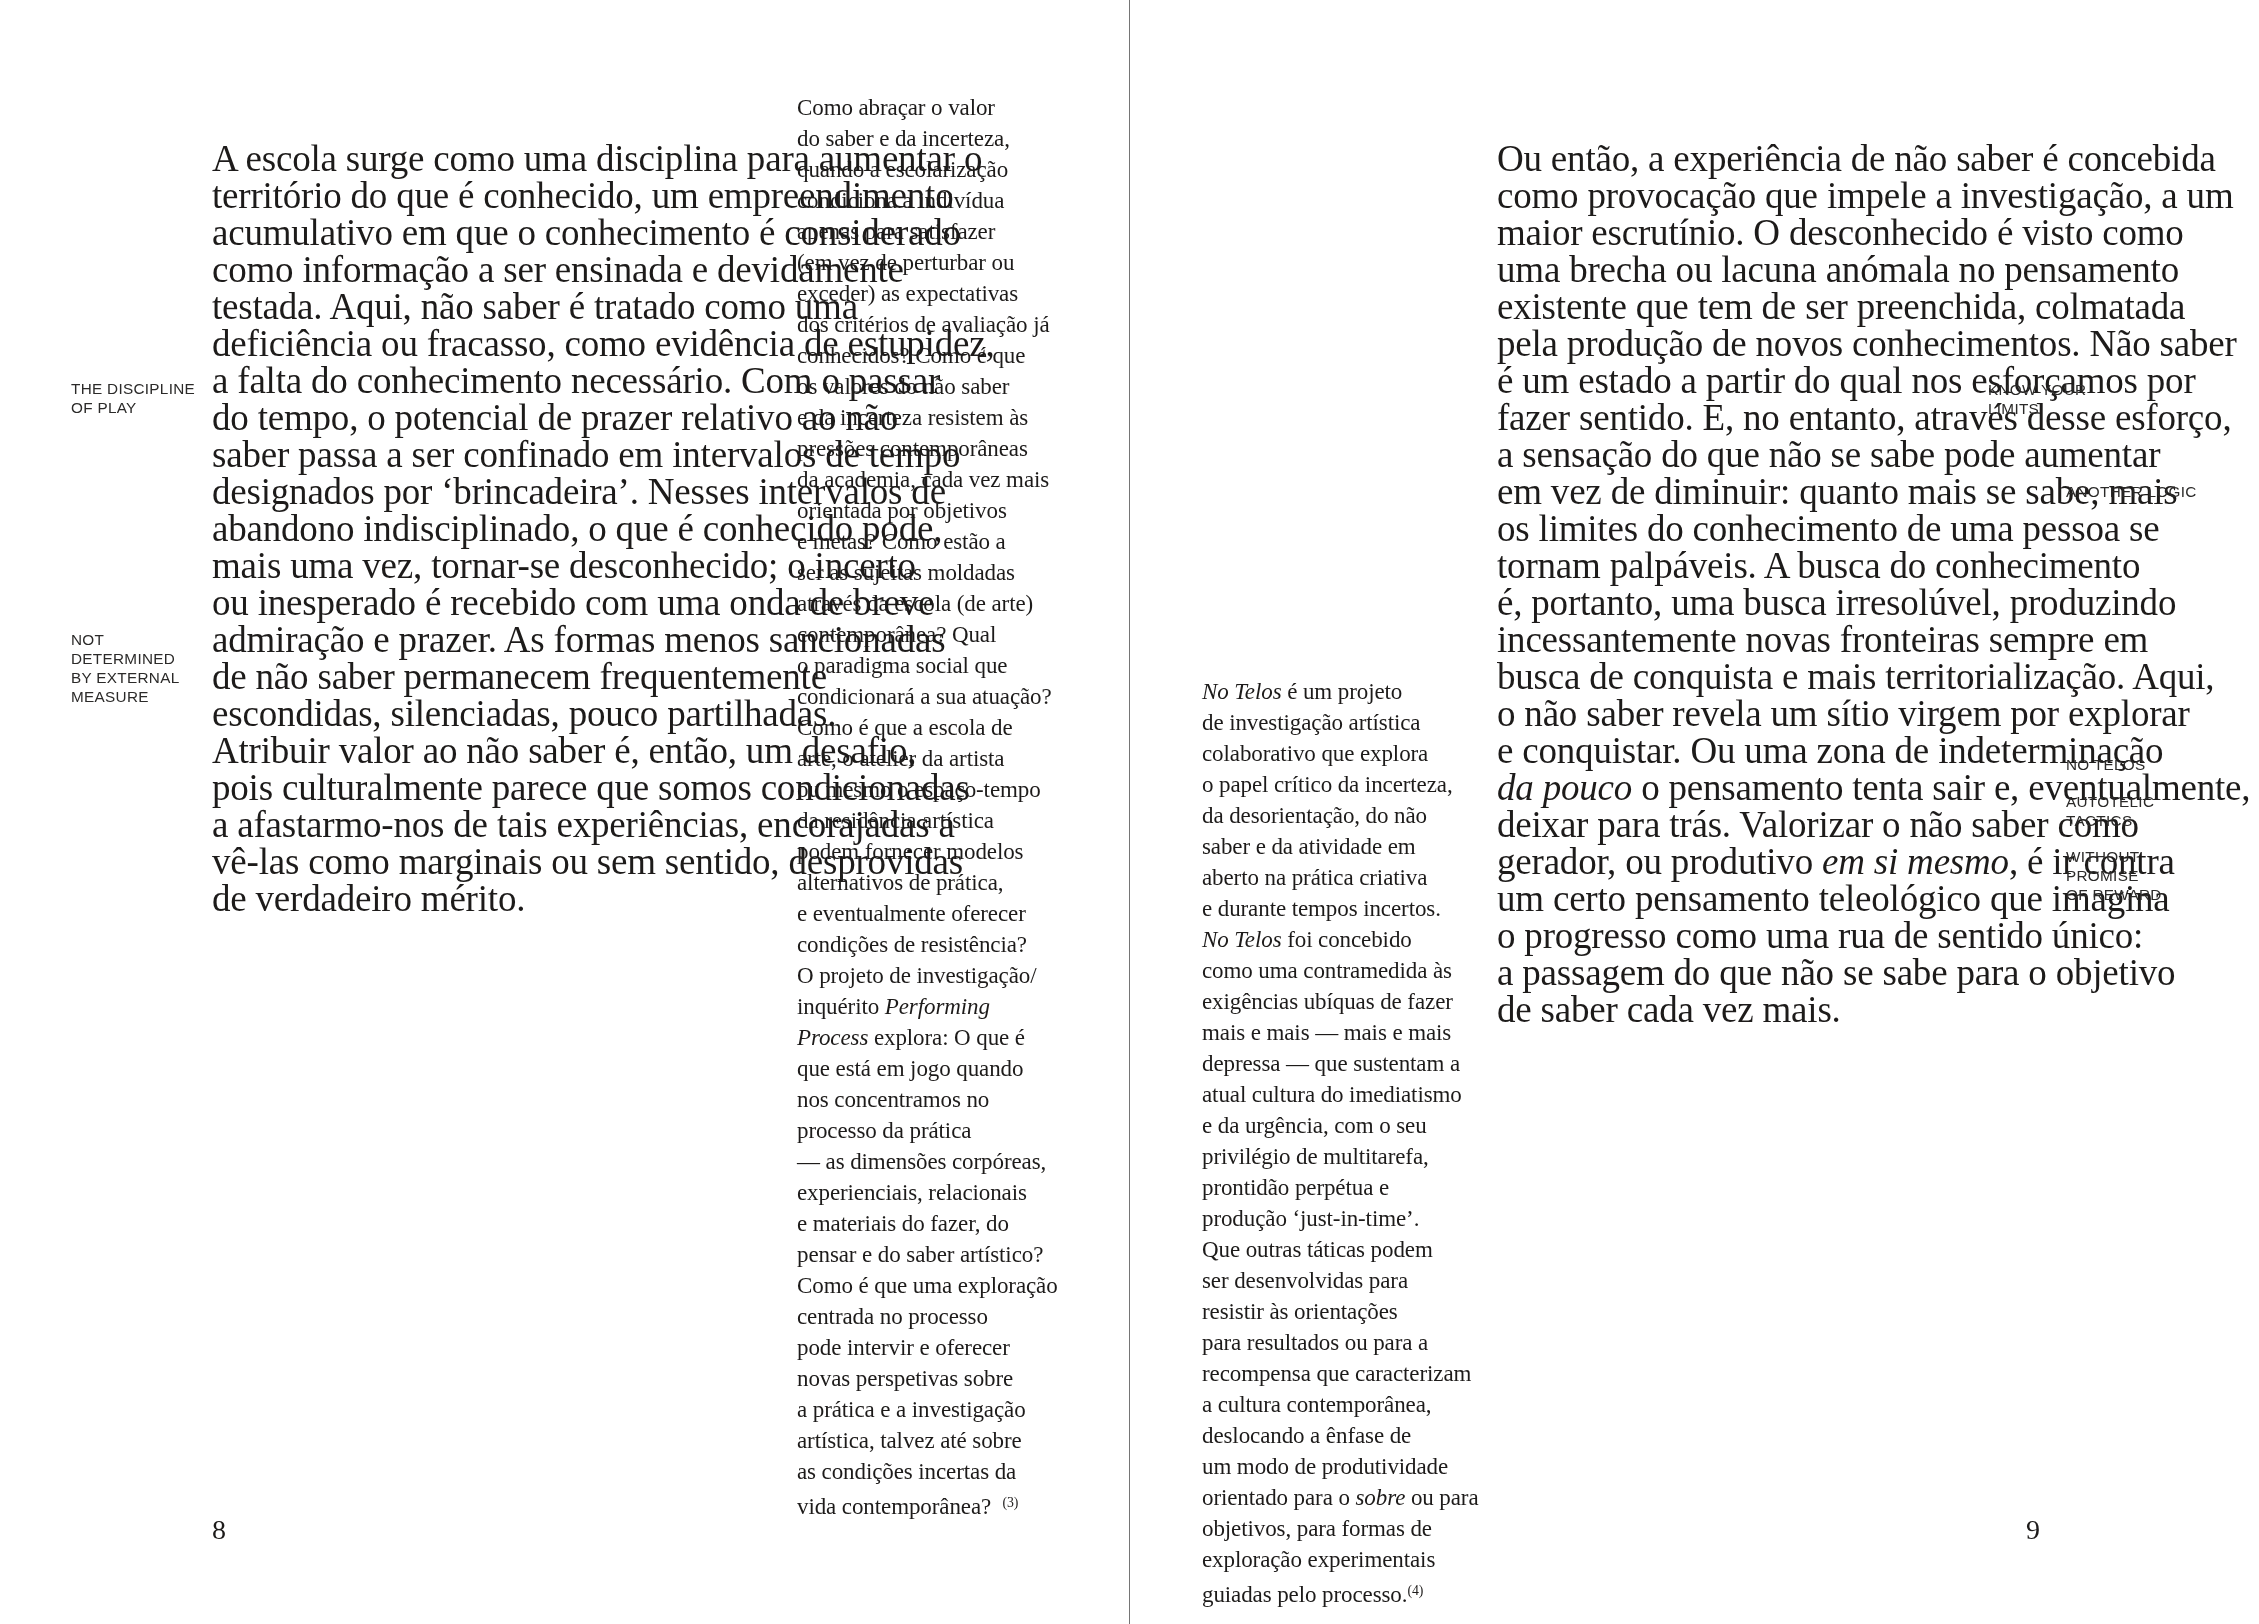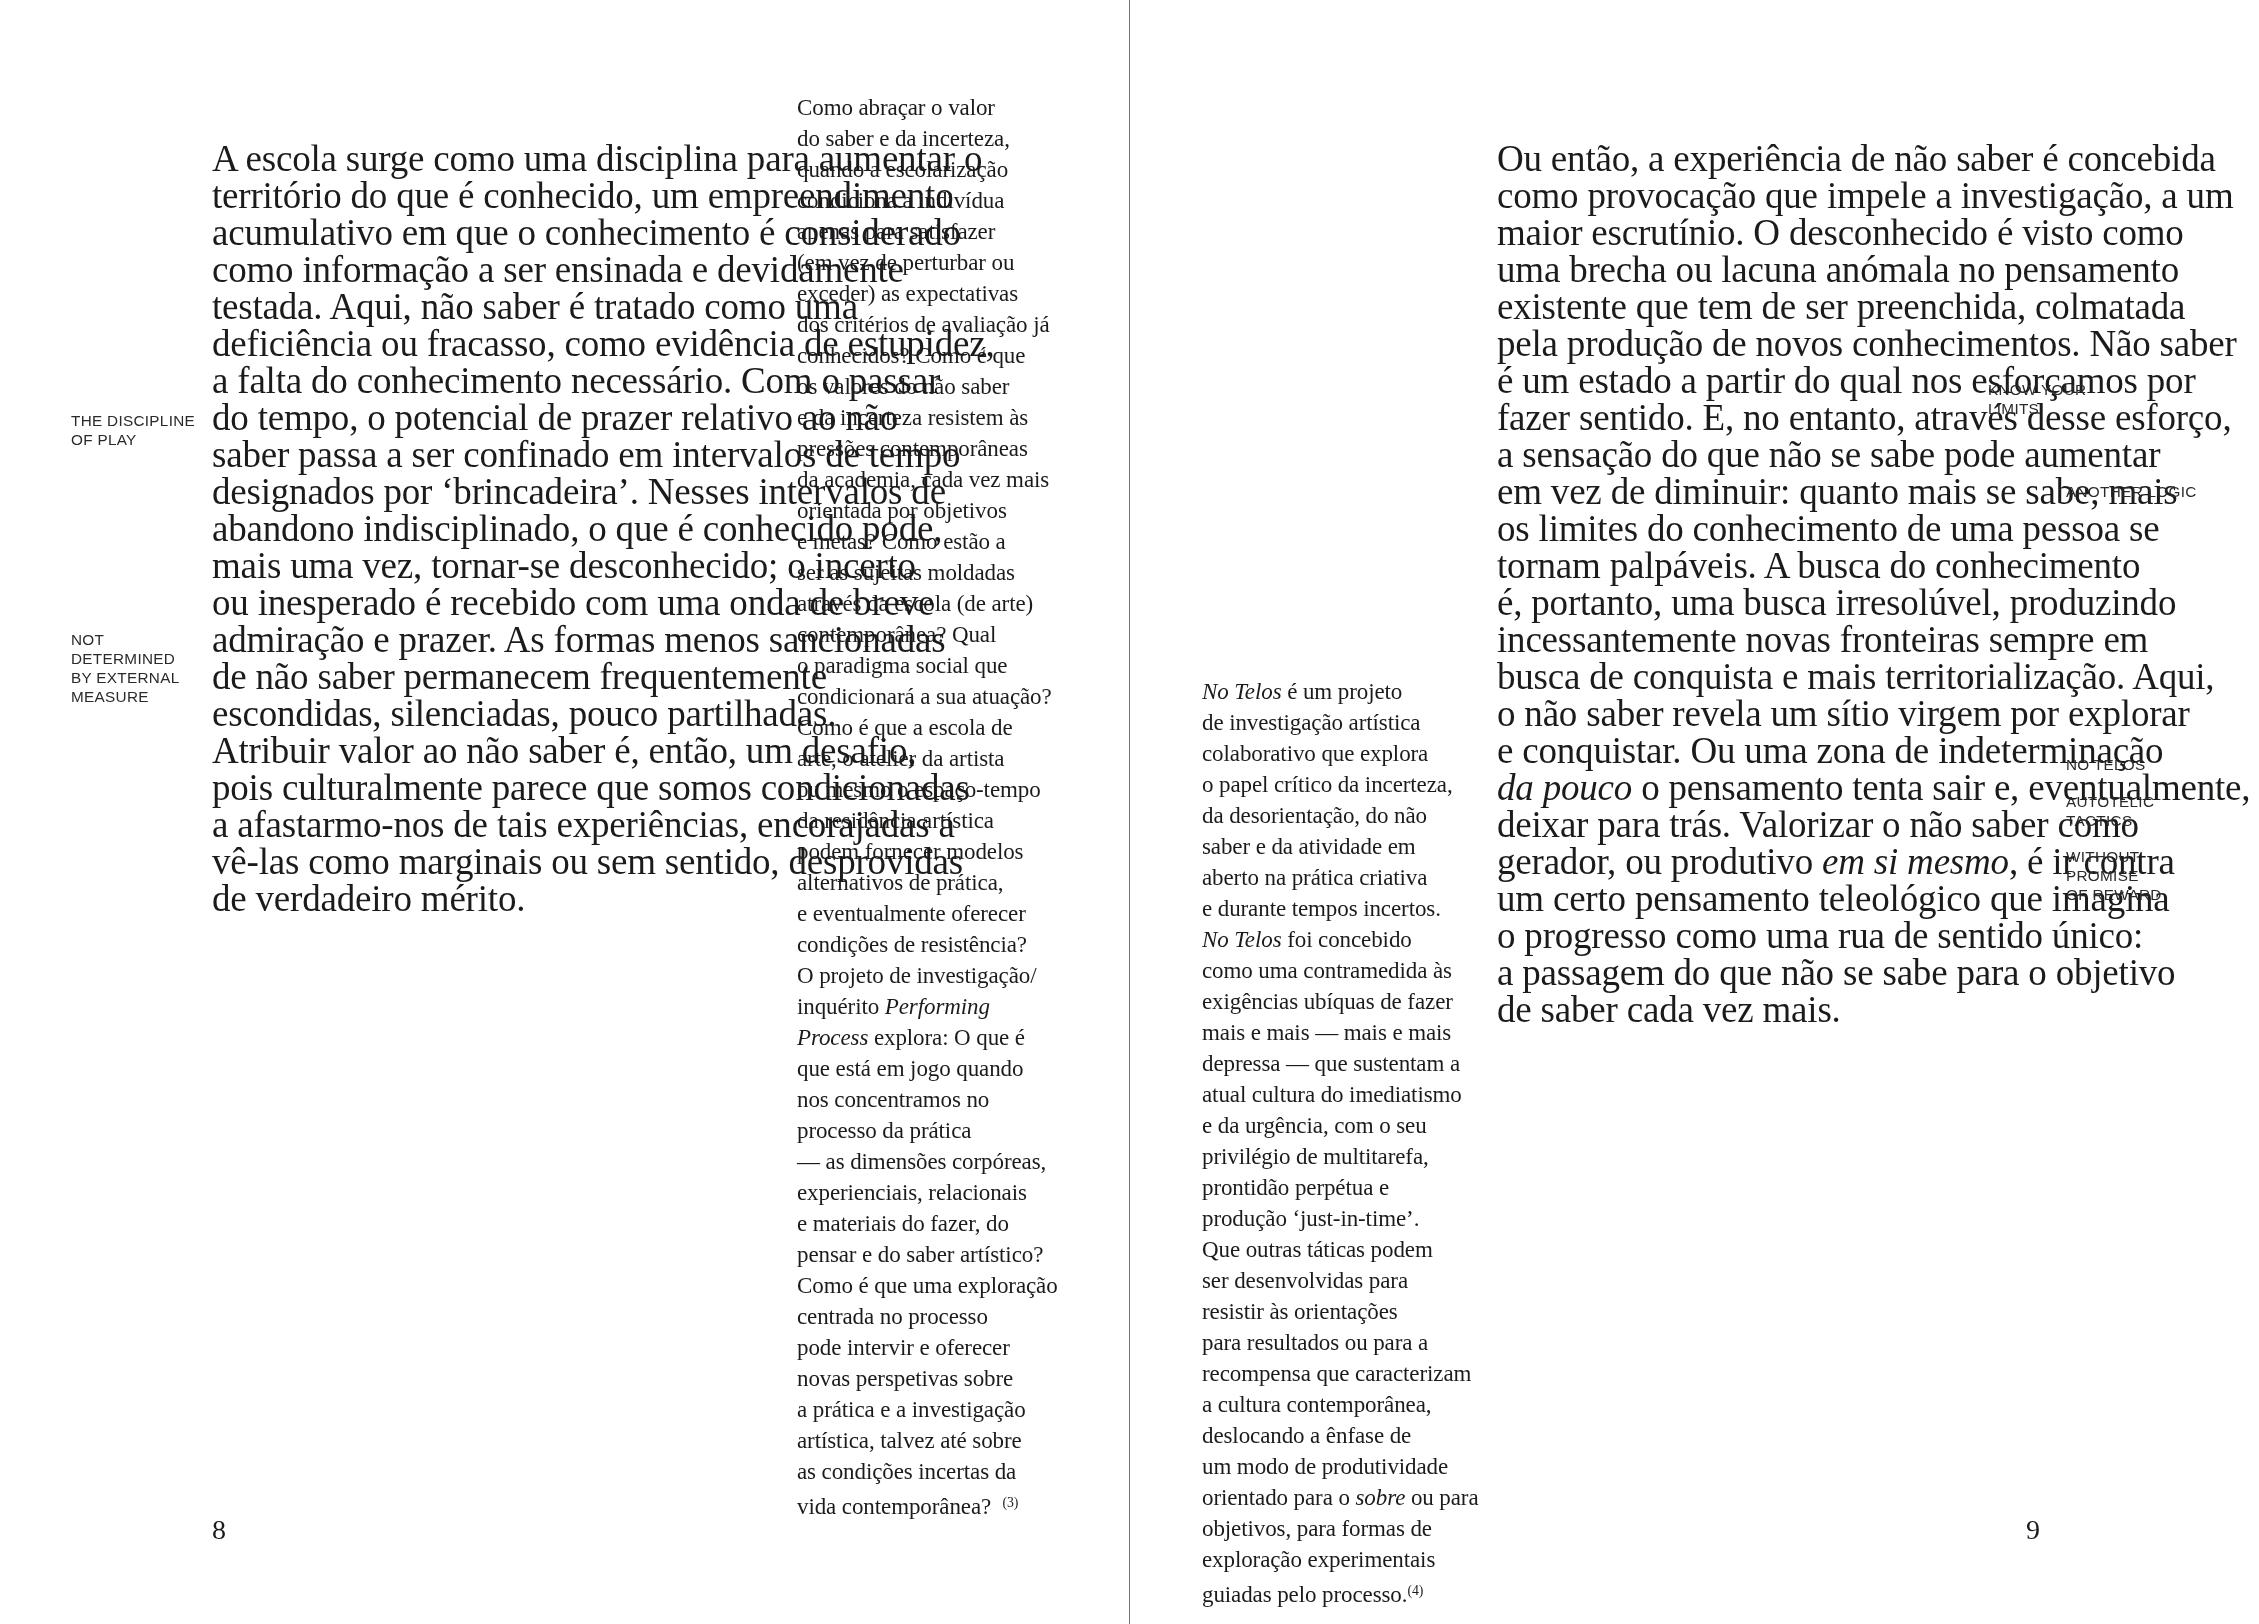--- a/index.html
+++ b/index.html
@@ -52,21 +52,21 @@
     background: #757575;
   }
   .it { font-style: italic; }
   .sup { font-size: 0.60em; vertical-align: 0.48em; }
 </style>
 </head>
 <body>
 
 <div class="spread">
 
-  <div class="margin-note" style="left:71px; top:379px; width:153px;margin-top:32px;">THE DISCIPLINE
+  <div class="margin-note" style="left:71px; top:379px; width:153px;">THE DISCIPLINE
 OF PLAY</div>
 
   <div class="margin-note" style="left:71px; top:598px; width:153px;margin-top:32px;">NOT
 DETERMINED
 BY EXTERNAL
 MEASURE</div>
 
   <div class="serif body-text" style="left:212px; top:140px; width:588px;"><span>A escola surge como uma disciplina para aumentar o
 território do que é conhecido, um empreendimento
 acumulativo em que o conhecimento é considerado

